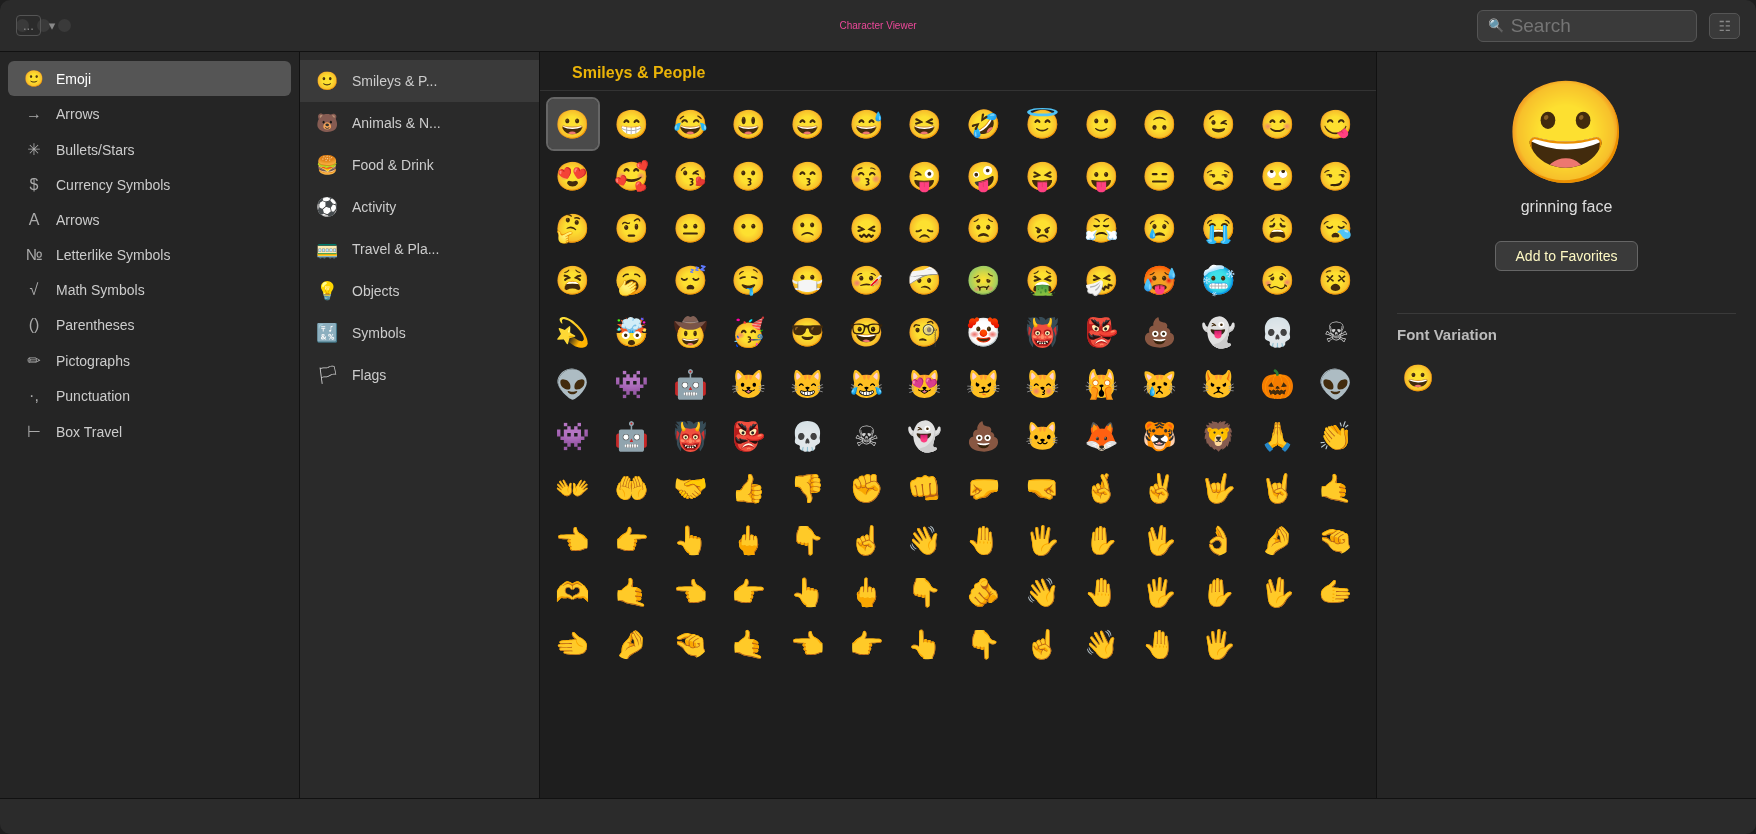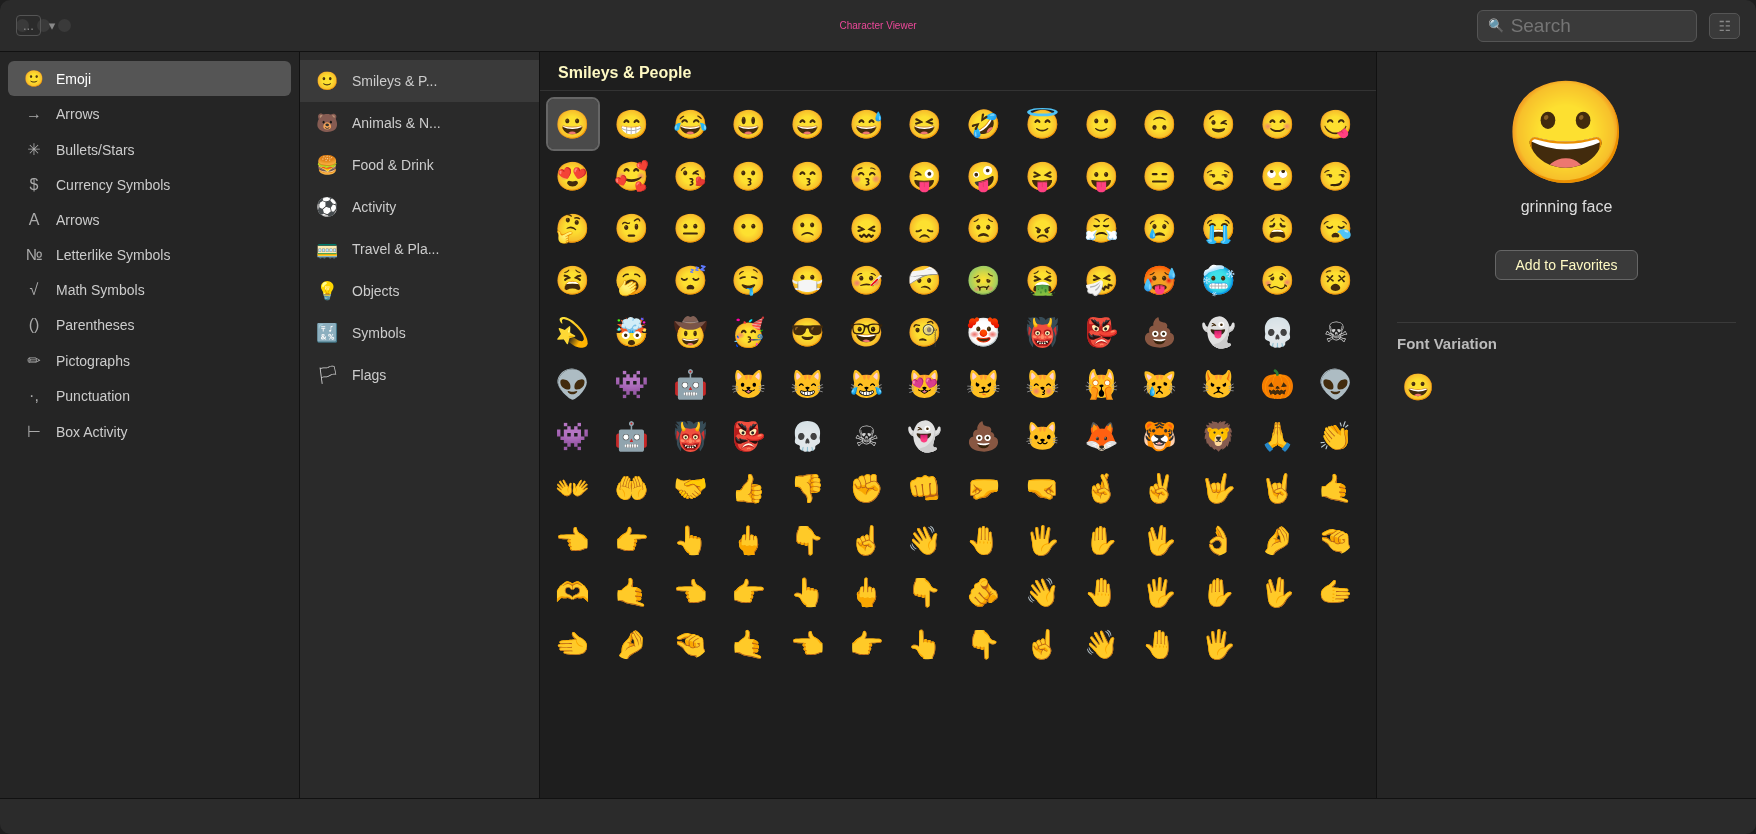--- a/index.html
+++ b/index.html
@@ -135,24 +135,24 @@
     .subcat-item.active { background: #3a3a3a; }
     .subcat-icon { font-size: 18px; width: 24px; text-align: center; }
     .emoji-area {
       flex: 1;
       background: #1e1e1e;
       display: flex;
       flex-direction: column;
       overflow: hidden;
     }
     .emoji-category-title {
-      padding: 12px 18px 8px;
+      padding: 12px 32px 8px;
       font-size: 16px;
       font-weight: 600;
-      color: #fef9c3;
+      color: #eab308;
       border-bottom: 1px solid #333;
     }
     .emoji-grid-container {
       overflow-y: auto;
       flex: 1;
       padding: 8px;
     }
     .emoji-grid-container::-webkit-scrollbar { width: 8px; }
     .emoji-grid-container::-webkit-scrollbar-track { background: transparent; }
     .emoji-grid-container::-webkit-scrollbar-thumb { background: #444; border-radius: 4px; }
@@ -183,21 +183,21 @@
       padding: 30px 20px 20px;
     }
     .detail-emoji-large {
       font-size: 100px;
       margin-bottom: 16px;
       line-height: 1;
     }
     .detail-name {
       font-size: 16px;
       color: #ddd;
-      margin-bottom: 34px;
+      margin-bottom: 25px;
       text-align: center;
     }
     .add-favorites-btn {
       background: #3a3a3a;
       border: 1px solid #666;
       border-radius: 6px;
       padding: 6px 20px;
       color: #fef9c3;
       font-size: 14px;
       cursor: pointer;
@@ -302,21 +302,21 @@
       <div class="sidebar-item">
         <span class="sidebar-icon">✏</span>
         <span>Pictographs</span>
       </div>
       <div class="sidebar-item">
         <span class="sidebar-icon">·,</span>
         <span>Punctuation</span>
       </div>
       <div class="sidebar-item">
         <span class="sidebar-icon">⊢</span>
-        <span>Box Activity</span>
+        <span>Box Travel</span>
       </div>
     </div>
 
   <div class="subcategory-panel">
   <div class="subcat-item active">
         <span class="subcat-icon">🙂</span>
         <span>Smileys &amp; P...</span>
       </div>
       <div class="subcat-item">
         <span class="subcat-icon">🐻</span>

